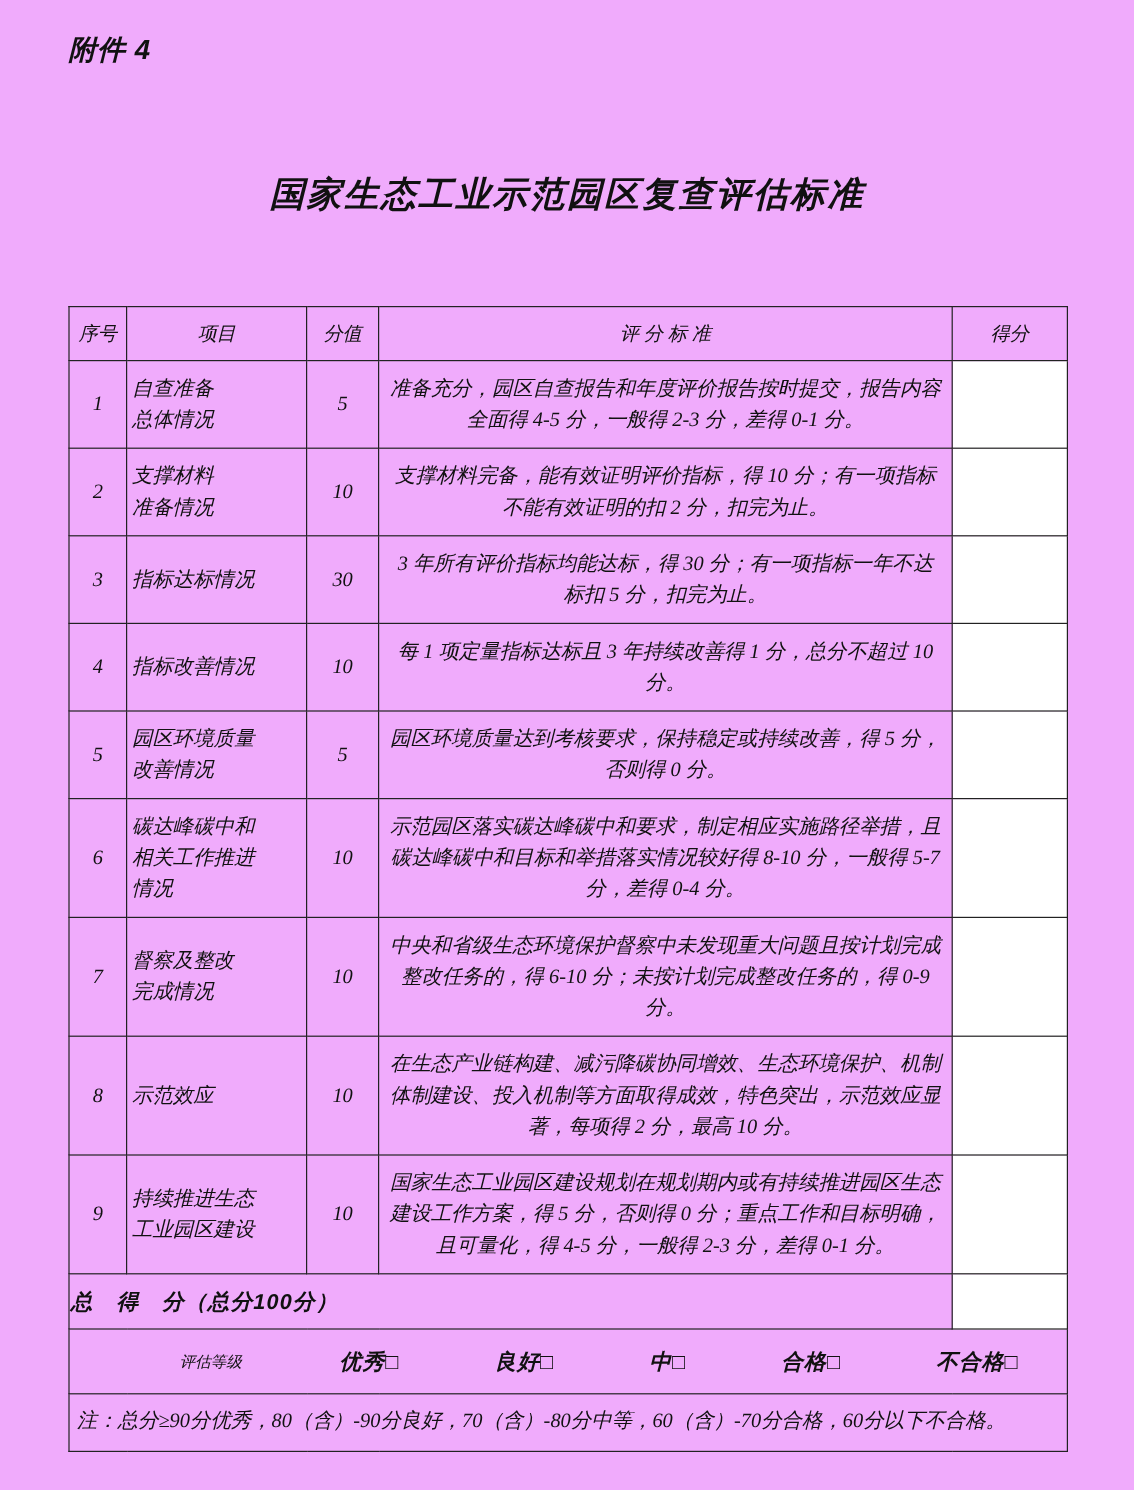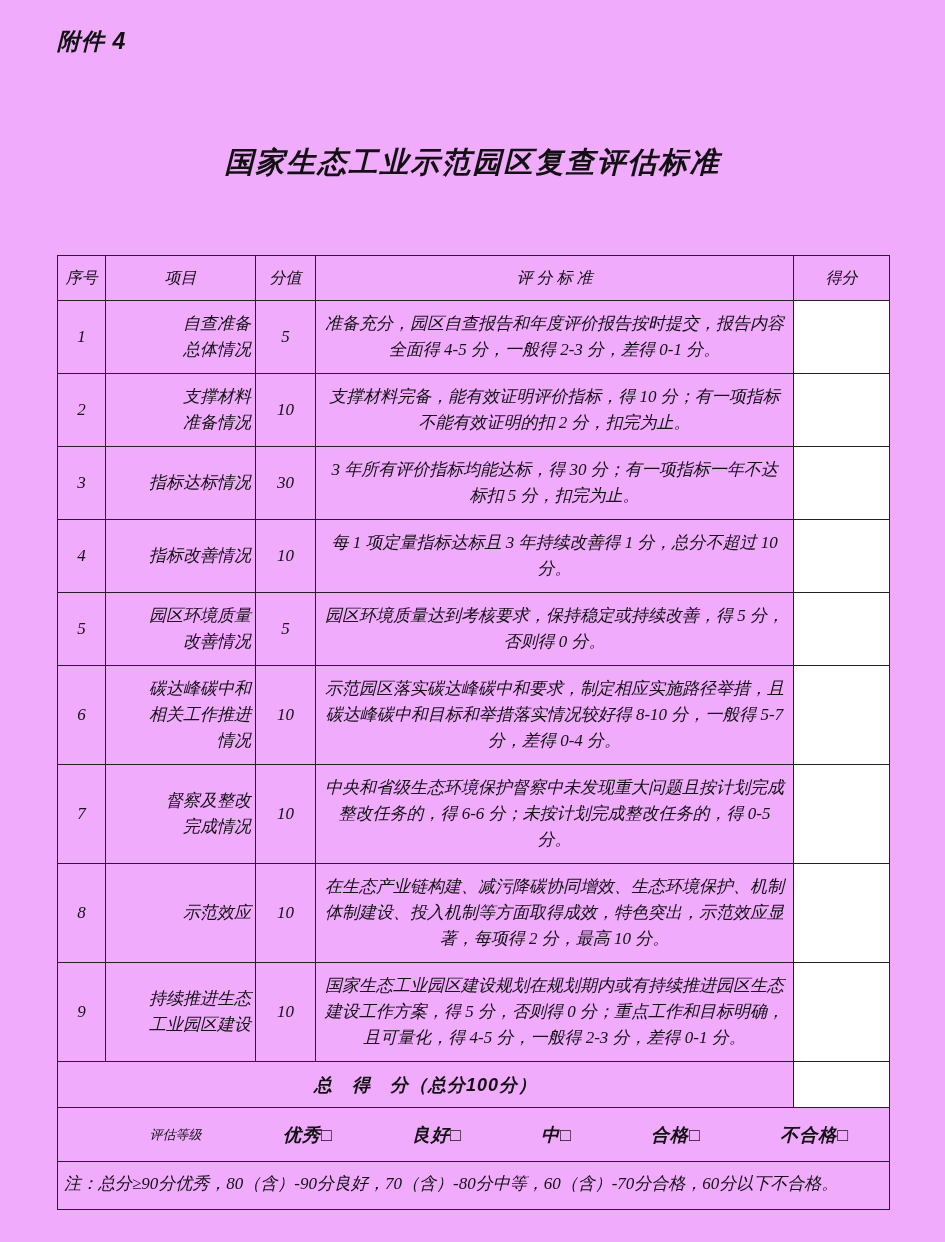--- a/index.html
+++ b/index.html
@@ -47,39 +47,38 @@
   .eval-table thead th {
     height: 42px;
     font-weight: 400;
     text-align: center;
     font-size: 16px;
   }
   td.c-no {
     text-align: center;
   }
   td.c-item {
-    text-align: right;
+    text-align: left;
     white-space: pre-line;
     line-height: 26px;
     padding: 8px 4px;
   }
   td.c-score {
     text-align: center;
   }
   td.c-criteria {
     text-align: center;
     line-height: 26px;
     padding: 10px 8px;
   }
   td.c-points {
     background: #ffffff;
   }
   tr.total-row td.total-label {
     height: 43px;
-    text-align: center;
     font-family: "Liberation Sans", "DejaVu Sans", sans-serif;
     font-weight: 700;
     font-size: 18px;
     letter-spacing: 1px;
   }
   tr.rating-row td {
     height: 53px;
     padding: 0 10px;
   }
   .rating-wrap {
@@ -193,21 +192,21 @@
     <td class="c-score">10</td>
     <td class="c-criteria">示范园区落实碳达峰碳中和要求，制定相应实施路径举措，且碳达峰碳中和目标和举措落实情况较好得 8-10 分，一般得 5-7 分，差得 0-4 分。</td>
     <td class="c-points"></td>
   </tr>
 
   <tr class="data-row">
     <td class="c-no">7</td>
     <td class="c-item">督察及整改
 完成情况</td>
     <td class="c-score">10</td>
-    <td class="c-criteria">中央和省级生态环境保护督察中未发现重大问题且按计划完成整改任务的，得 6-6 分；未按计划完成整改任务的，得 0-5 分。</td>
+    <td class="c-criteria">中央和省级生态环境保护督察中未发现重大问题且按计划完成整改任务的，得 6-10 分；未按计划完成整改任务的，得 0-9 分。</td>
     <td class="c-points"></td>
   </tr>
 
   <tr class="data-row">
     <td class="c-no">8</td>
     <td class="c-item">示范效应</td>
     <td class="c-score">10</td>
     <td class="c-criteria">在生态产业链构建、减污降碳协同增效、生态环境保护、机制体制建设、投入机制等方面取得成效，特色突出，示范效应显著，每项得 2 分，最高 10 分。</td>
     <td class="c-points"></td>
   </tr>

